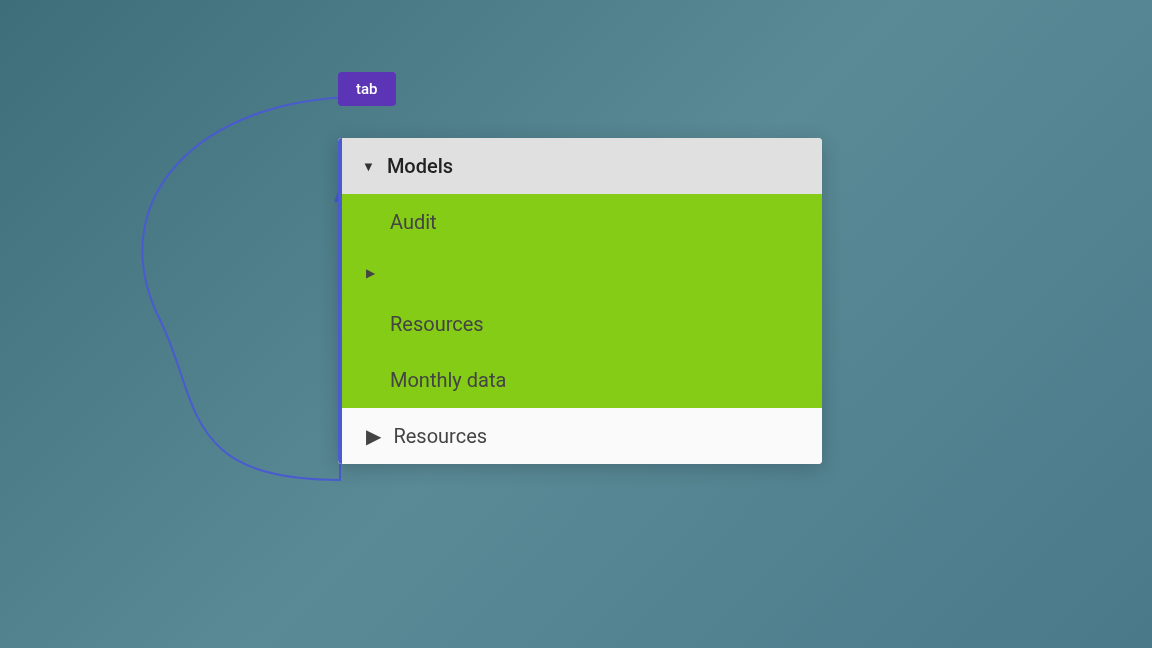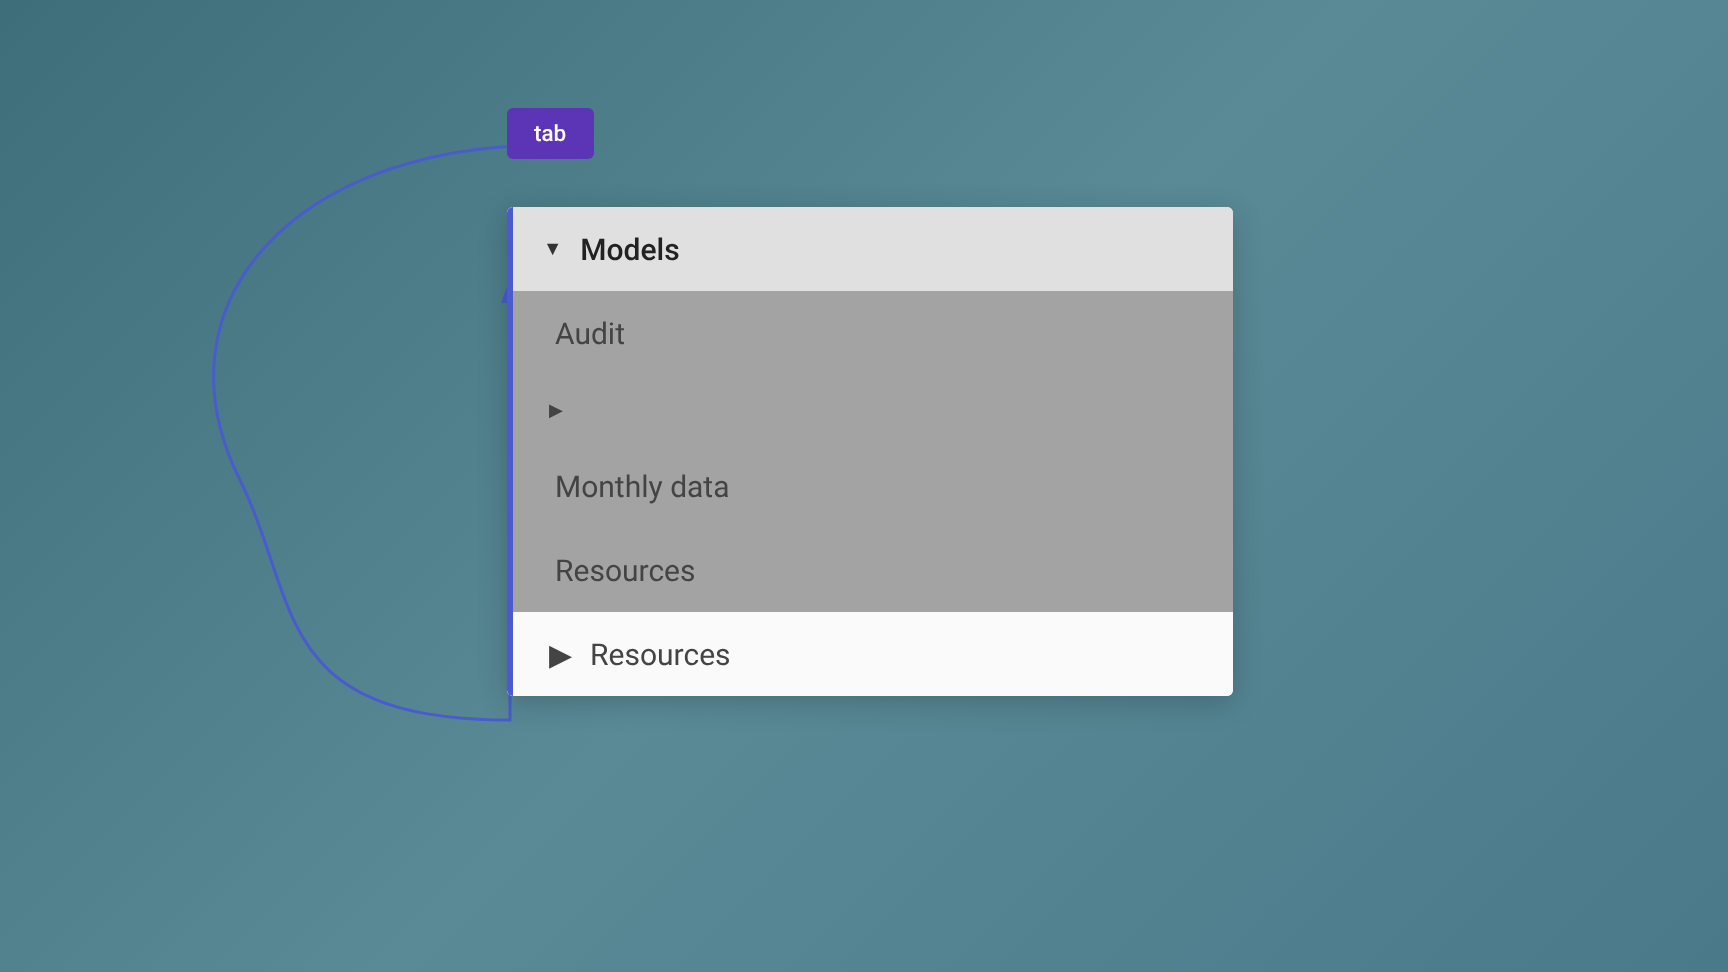--- a/index.html
+++ b/index.html
@@ -78,24 +78,24 @@
 
     .models-header .chevron-down {
       font-size: 13px;
       color: #333;
     }
 
     
     .menu-item {
       display: flex;
       align-items: center;
-      padding: 16px 20px 16px 32px;
+      padding: 16px 20px 16px 52px;
       font-size: 20px;
       color: #444;
-      background-color: #a3a3a3;
+      background-color: #84cc16;
       cursor: pointer;
       gap: 12px;
     }
 
     .menu-item.with-arrow {
       padding-left: 28px;
     }
 
     .menu-item .chevron-right {
       font-size: 12px;
@@ -139,25 +139,25 @@
 
   <div class="menu-item">
     <span>Audit</span>
   </div>
 
   <div class="menu-item with-arrow">
     <span class="chevron-right">▶</span>
   </div>
 
   <div class="menu-item">
-    <span>Monthly data</span>
+    <span>Resources</span>
   </div>
 
   <div class="menu-item">
-    <span>Resources</span>
+    <span>Monthly data</span>
   </div>
 
   <div class="statistics-item">
     <span class="chevron-right">▶</span>
     <span>Resources</span>
   </div>
 
 </div>
 
 </body></html>

